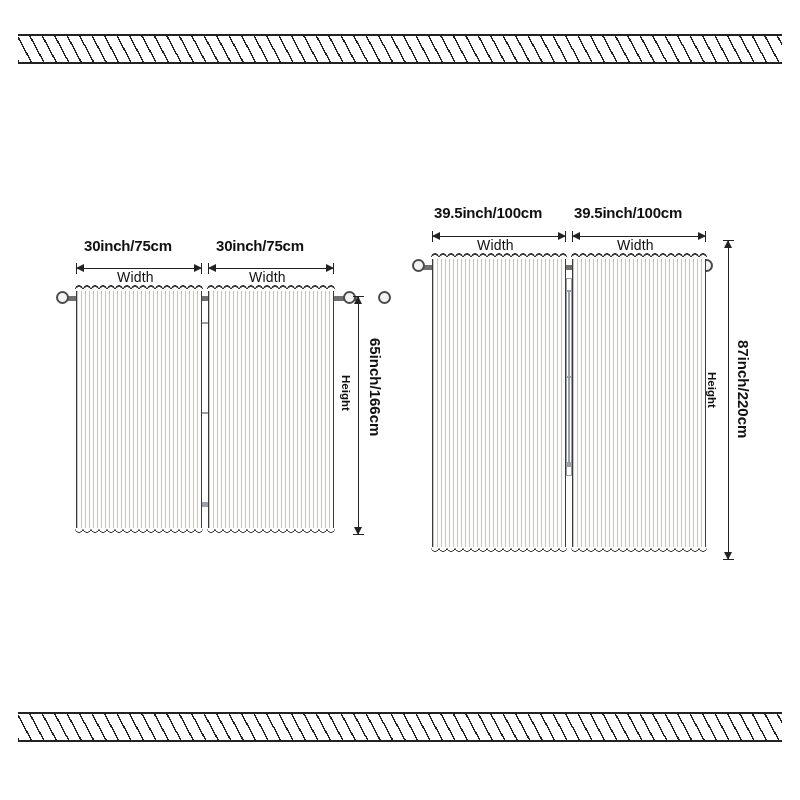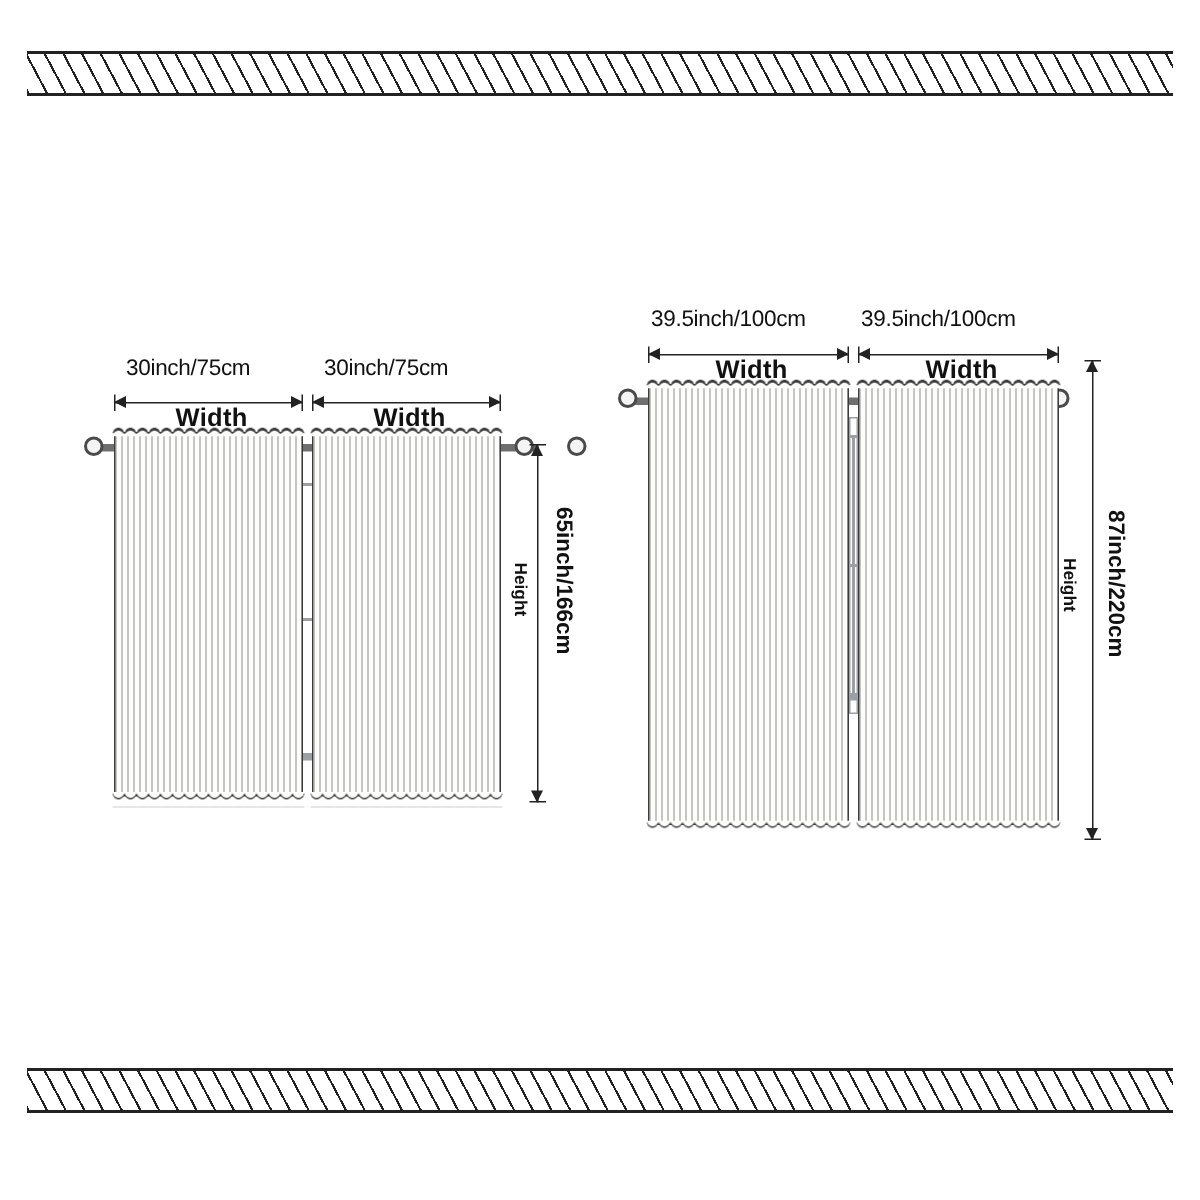--- a/index.html
+++ b/index.html
@@ -155,29 +155,29 @@
     border-right: 4px solid transparent;
   }
   .dim-v .arr-t { top: 0; border-bottom: 8px solid #222; }
   .dim-v .arr-b { bottom: 0; border-top: 8px solid #222; }
 
   
   .label {
     position: absolute;
     white-space: nowrap;
     color: #111;
-    font-weight: normal;
+    font-weight: bold;
   }
   .label-size {
     font-size: 15px;
     letter-spacing: -0.2px;
   }
   .label-word {
-    font-size: 17px;
-    font-weight: bold;
+    font-size: 14px;
+    font-weight: normal;
     letter-spacing: 0.2px;
   }
   .label-vert {
     position: absolute;
     white-space: nowrap;
     font-weight: bold;
     color: #111;
     transform-origin: 0 0;
     transform: rotate(90deg);
   }

